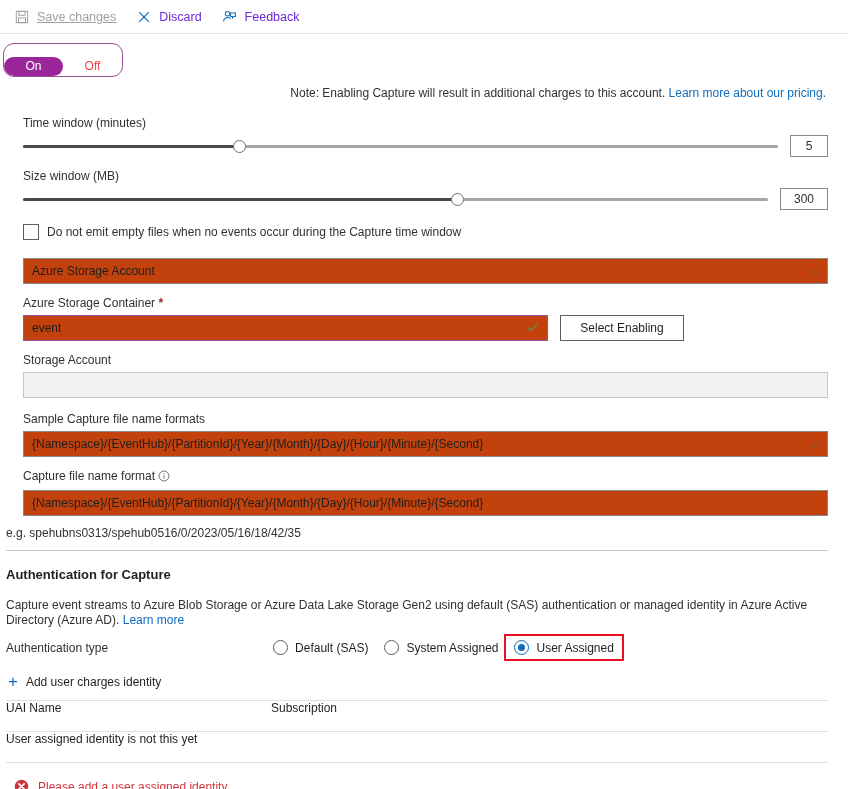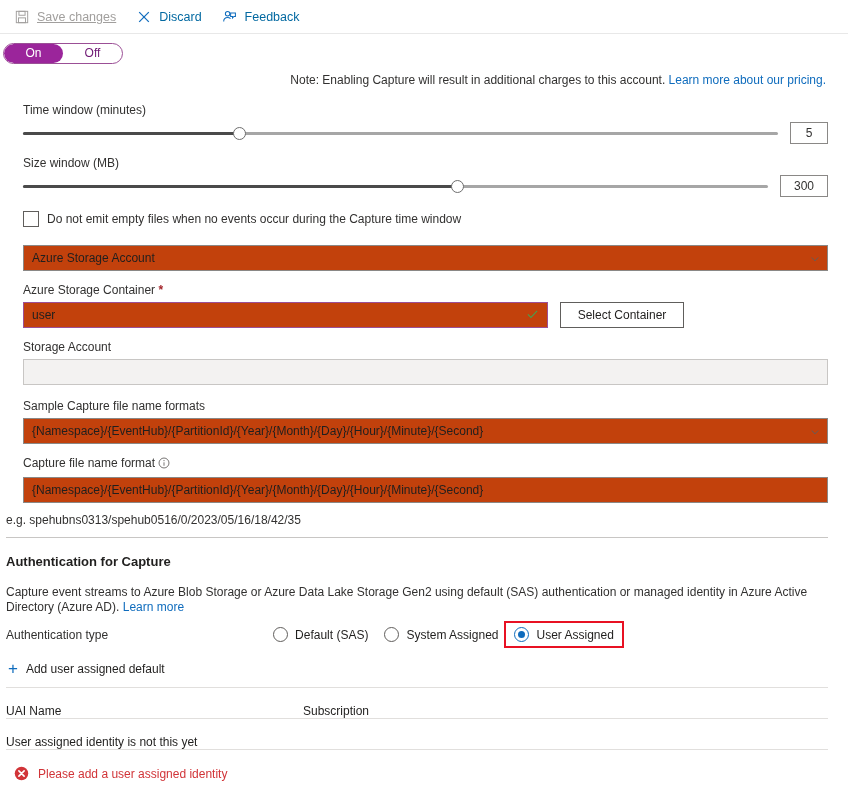--- a/index.html
+++ b/index.html
@@ -31,52 +31,52 @@
     display: flex;
     align-items: center;
     gap: 7px;
     padding: 3px 10px 3px 4px;
     margin-right: 6px;
     font-size: 12.5px;
     cursor: pointer;
     white-space: nowrap;
   }
   .cmd.disabled { color: #a19f9d; cursor: default; text-decoration: underline; }
-  .cmd:not(.disabled) { color: #0369a1; }
+  .cmd:not(.disabled) { color: #6d28d9; }
   .cmd .gl { display: inline-flex; width: 16px; height: 16px; align-items: center; justify-content: center; }
 
   
   .toggle-wrap { padding: 9px 0 0 3px; }
   .toggle {
     display: inline-flex;
     align-items: flex-end;
     border: 1px solid #9b4f96;
     border-radius: 11px;
-    height: 21px;
+    height: 34px;
     width: 120px;
     box-sizing: border-box;
     overflow: hidden;
     background: #ffffff;
     cursor: pointer;
     user-select: none;
   }
   .toggle .seg {
     flex: 1 1 50%;
     text-align: center;
     font-size: 12px;
     line-height: 19px;
     height: 19px;
   }
   .toggle .seg.on {
     background: #9b259b;
     color: #ffffff;
     border-radius: 10px;
     margin: 0;
   }
-  .toggle .seg.off { color: #701a75; }
+  .toggle .seg.off { color: #ef4444; }
 
   
   .note-row {
     text-align: right;
     padding: 9px 22px 0 0;
     font-size: 12px;
     color: #323130;
   }
   .lnk { color: #0f6cbd; text-decoration: none; cursor: pointer; }
 
@@ -266,23 +266,22 @@
     cursor: pointer;
     width: max-content;
   }
   .plus { color: #0f6cbd; font-size: 17px; line-height: 1; font-weight: 400; }
   .addtxt { font-size: 12px; color: #201f1e; }
 
   
   .tbl { padding: 0 20px 0 6px; }
   .thead, .trow {
     display: flex;
-    align-items: flex-end;
-    font-size: 12px;
-    gap: 32px;
+    align-items: flex-start;
+    font-size: 12px;
   }
   .thead { height: 30px; font-weight: 400; color: #201f1e; }
   .trow { height: 30px; color: #201f1e; }
   .c1 { width: 265px; flex: 0 0 265px; }
   .c2 { width: 265px; flex: 0 0 265px; }
   .c3 { flex: 1 1 auto; }
 
   
   .errrow {
     display: flex;
@@ -399,28 +398,28 @@
     </span>
   </div>
 </div>
 
 <div class="spacer-12"></div>
 
 <div class="field">
   <span class="flabel"><span>Azure Storage Container </span><span class="req">*</span></span>
   <div class="row2">
     <div class="ctl valid" style="width:525px">
-      <span class="ctl-txt">user</span>
+      <span class="ctl-txt">event</span>
       <span class="okmark">
         <svg width="13" height="13" viewBox="0 0 14 14" fill="none" stroke="#4d9b4d" stroke-width="1.3">
           <polyline points="2,7.4 5.3,10.6 12,3.6"></polyline>
         </svg>
       </span>
     </div>
-    <button class="btn">Select Container</button>
+    <button class="btn">Select Enabling</button>
   </div>
 </div>
 
 <div class="spacer-12"></div>
 
 <div class="field">
   <span class="flabel">Storage Account</span>
   <div class="ctl disabled">
     <span class="ctl-txt"></span>
   </div>
@@ -486,21 +485,21 @@
       <span class="rdot"></span>
       <span class="rtxt">User Assigned</span>
     </label>
   </div>
 </div>
 
 <div class="spacer-14"></div>
 
 <div class="addrow">
   <span class="plus">+</span>
-  <span class="addtxt">Add user assigned default</span>
+  <span class="addtxt">Add user charges identity</span>
 </div>
 
 <div class="spacer-10"></div>
 <div class="hr light"></div>
 
 <div class="tbl">
   <div class="thead">
     <div class="c1">UAI Name</div>
     <div class="c3">Subscription</div>
   </div>

